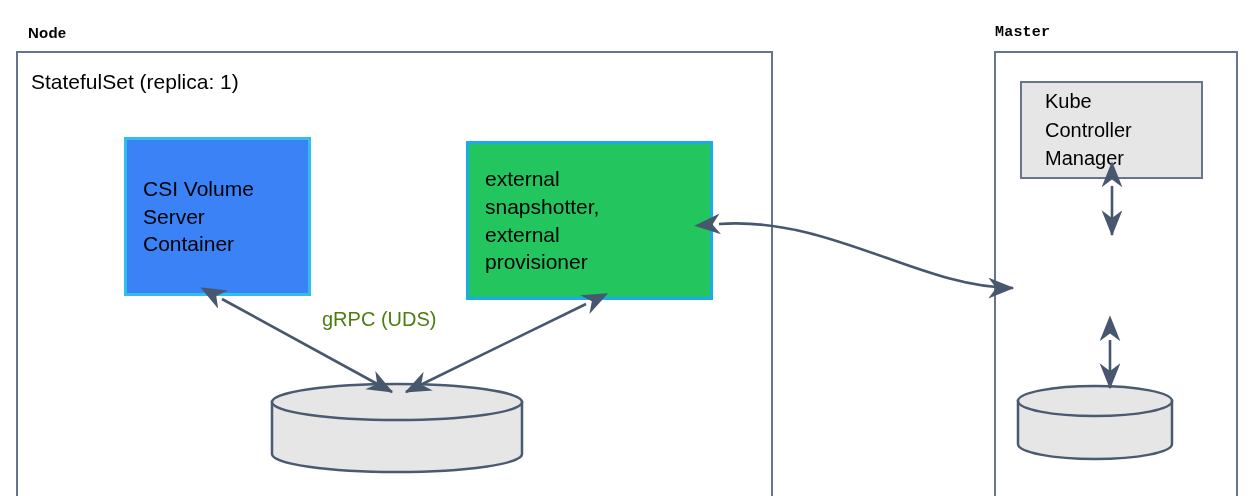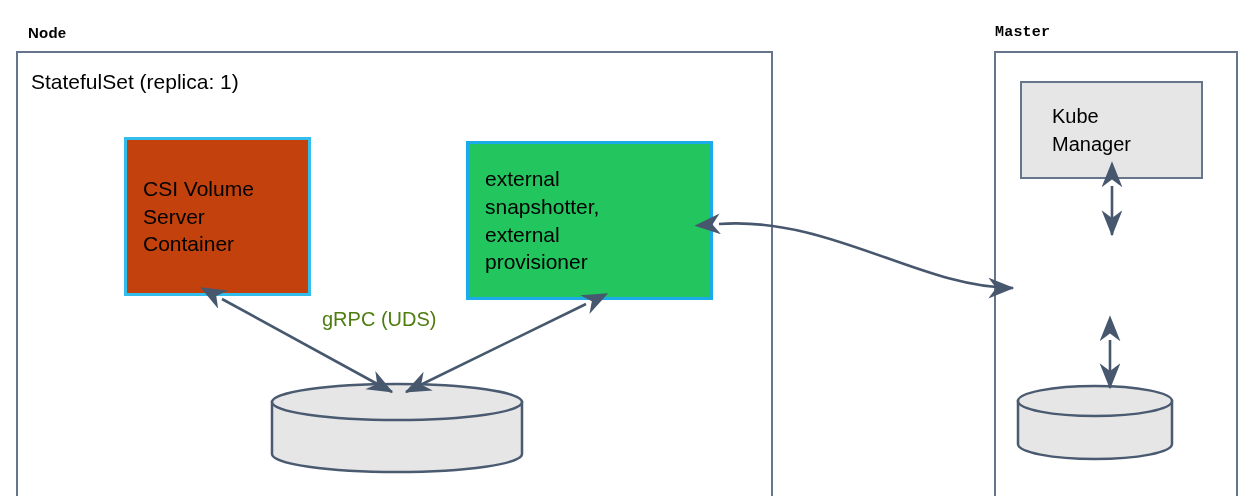--- a/index.html
+++ b/index.html
@@ -51,33 +51,33 @@
     flex-direction: column;
     justify-content: center;
   }
   .node-box .lines {
     padding-left: 16px;
     font-size: 21px;
     line-height: 1.32;
     color: #000000;
   }
   .box-csi {
-    background: #c2410c;
+    background: #3b82f6;
     border: 3px solid #33bdeb;
   }
   .box-external {
     background: #22c55e;
     border: 3px solid #1aabe8;
   }
   .box-gray {
     background: #e6e6e6;
     border: 2px solid #66758c;
   }
   .box-gray .lines {
-    padding-left: 30px;
+    padding-left: 23px;
     font-size: 20px;
     line-height: 1.42;
   }
   .cyl-label {
     position: absolute;
     font-size: 17px;
     color: #000000;
     white-space: nowrap;
     text-align: center;
   }
@@ -116,20 +116,21 @@
       <div>external</div>
       <div>snapshotter,</div>
       <div>external</div>
       <div>provisioner</div>
     </div>
   </div>
 
   <div class="node-box box-gray" style="left:1020px; top:61px; width:183px; height:98px;">
     <div class="lines">
       <div>Kube</div>
+      <div>Controller</div>
       <div>Manager</div>
     </div>
   </div>
 
 
   <div class="cyl-label" style="left:272px; top:408px; width:250px;">EmptyDir Volume</div>
 
   <div class="cyl-label" style="left:1032px; top:397px; text-align:left;">etcd</div>
 
   <div class="edge-label" style="left:322px; top:288px;">gRPC (UDS)</div>

